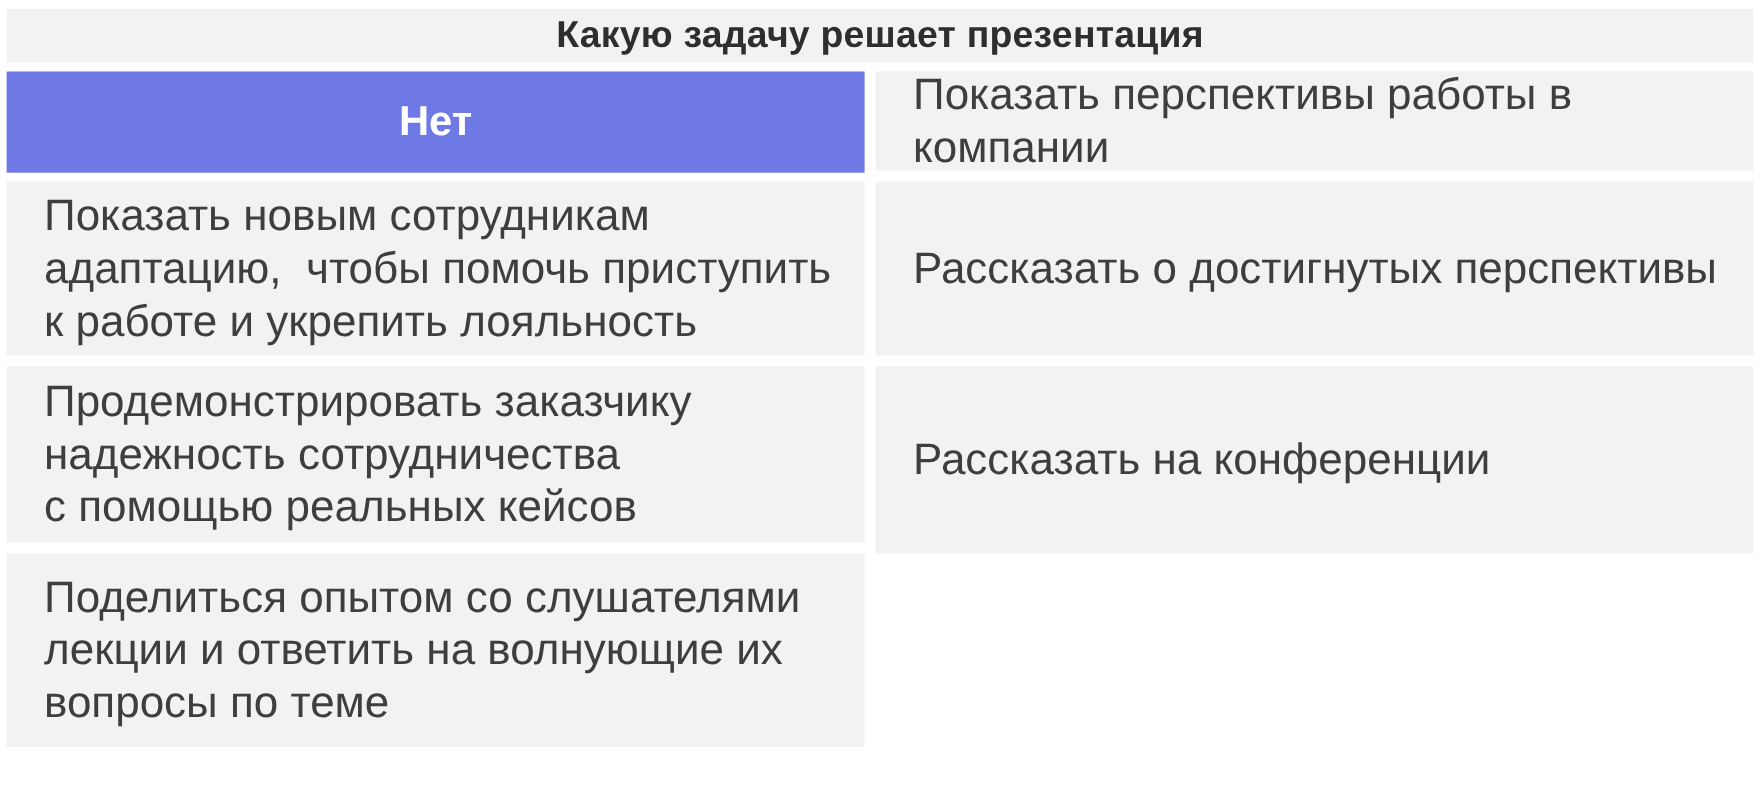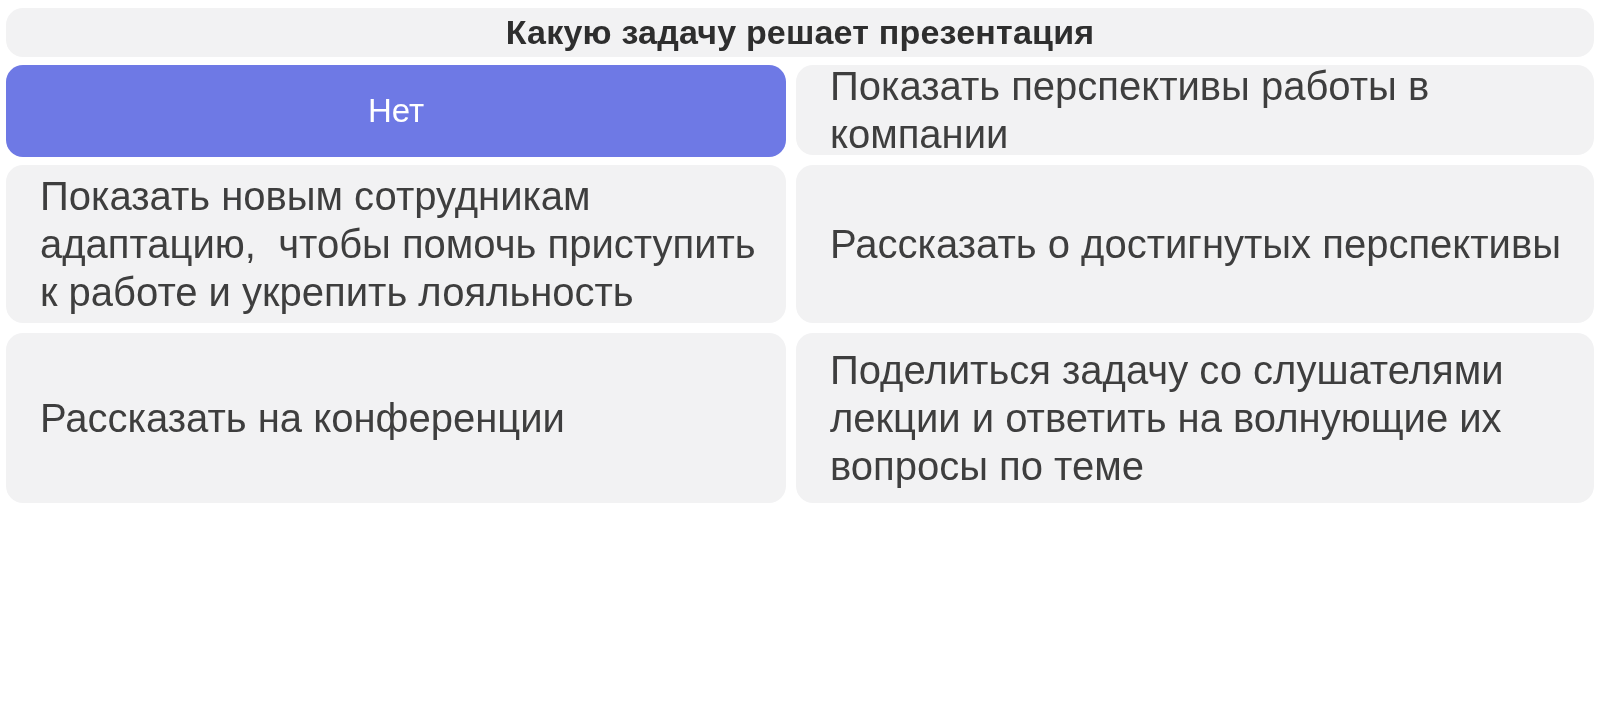--- a/index.html
+++ b/index.html
@@ -3,21 +3,21 @@
 <meta charset="utf-8">
 <style>
   :root{
     --page-bg:#ffffff;
     --cell-bg:#f2f2f3;
     --header-bg:#6e79e5;
     --header-text:#ffffff;
     --title-text:#2e2e2e;
     --body-text:#3e3e3e;
   }
-  *{margin:0;padding:0;box-sizing:border-box;border-radius:17px;}
+  *{margin:0;padding:0;box-sizing:border-box;}
   html,body{width:1600px;height:720px;overflow:hidden;}
   body{
     background:var(--page-bg);
     font-family:"Liberation Sans","DejaVu Sans",sans-serif;
   }
   .slide{
     width:1600px;height:720px;
     padding:8px 6px 5px 6px;
     display:grid;
     grid-template-columns:780px 798px;
@@ -34,21 +34,21 @@
   .title-band .title{
     font-size:34px;font-weight:bold;color:var(--title-text);
     letter-spacing:0.2px;
   }
   .header-cell{
     background:var(--header-bg);
     display:flex;align-items:center;justify-content:center;
     margin-bottom:8px;
   }
   .header-cell .header-label{
-    font-size:33px;font-weight:normal;color:var(--header-text);
+    font-size:38px;font-weight:bold;color:var(--header-text);
   }
   .body-cell{
     background:var(--cell-bg);
     display:flex;align-items:center;
     padding:10px 30px 10px 34px;
     margin-bottom:10px;
   }
   .row-3 .body-cell, .body-cell.last{margin-bottom:0;}
   .cell-text{
     font-size:40px;line-height:48px;color:var(--body-text);
@@ -73,23 +73,28 @@
   </div>
   <div class="body-cell row-1">
     <span class="cell-text">Показать новым сотрудникам
 адаптацию,  чтобы помочь приступить
 к работе и укрепить лояльность</span>
   </div>
 
   <div class="body-cell row-2">
     <span class="cell-text">Рассказать о достигнутых перспективы</span>
   </div>
+  <div class="body-cell row-2">
+    <span class="cell-text">Продемонстрировать заказчику
+надежность сотрудничества
+с помощью реальных кейсов</span>
+  </div>
 
   <div class="body-cell last row-3">
     <span class="cell-text">Рассказать на конференции</span>
   </div>
   <div class="body-cell last row-3">
-    <span class="cell-text">Поделиться задачу со слушателями
+    <span class="cell-text">Поделиться опытом со слушателями
 лекции и ответить на волнующие их
 вопросы по теме</span>
   </div>
 
 </div>
 
 </body></html>

